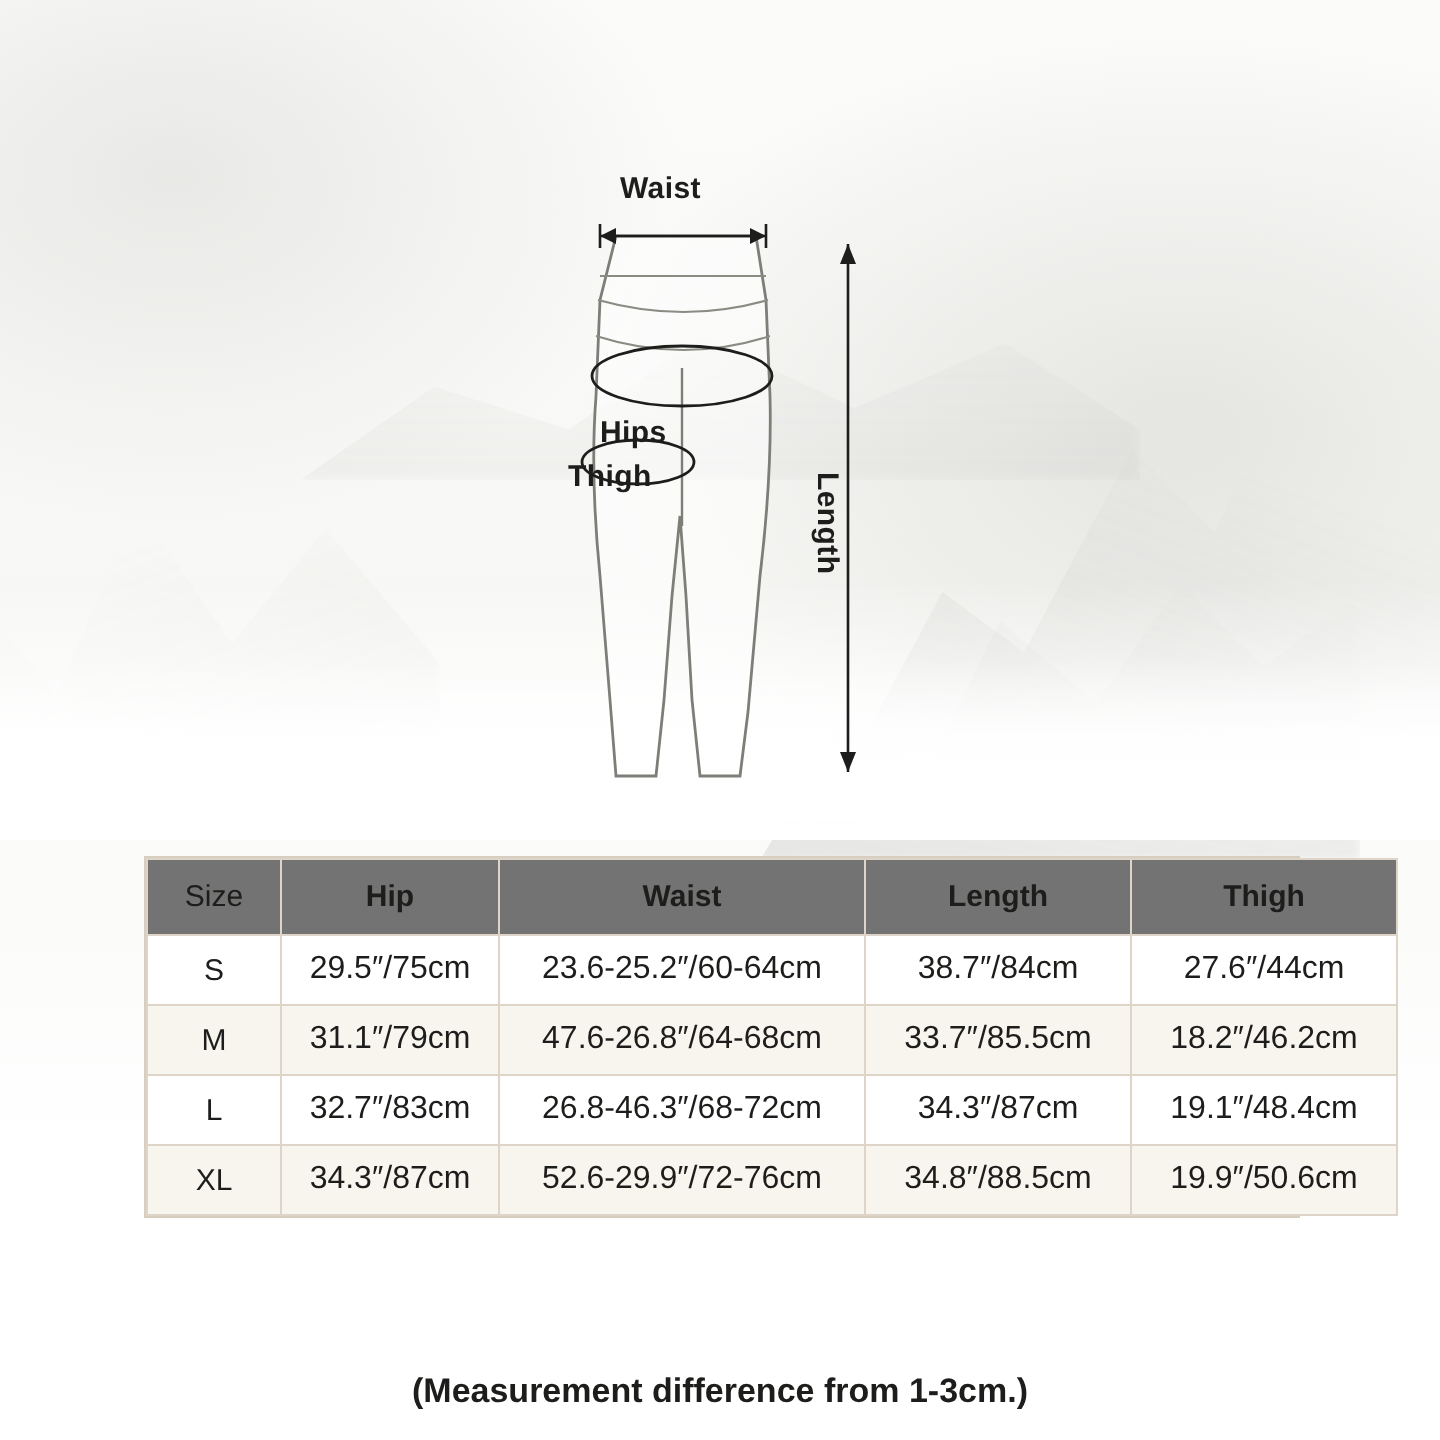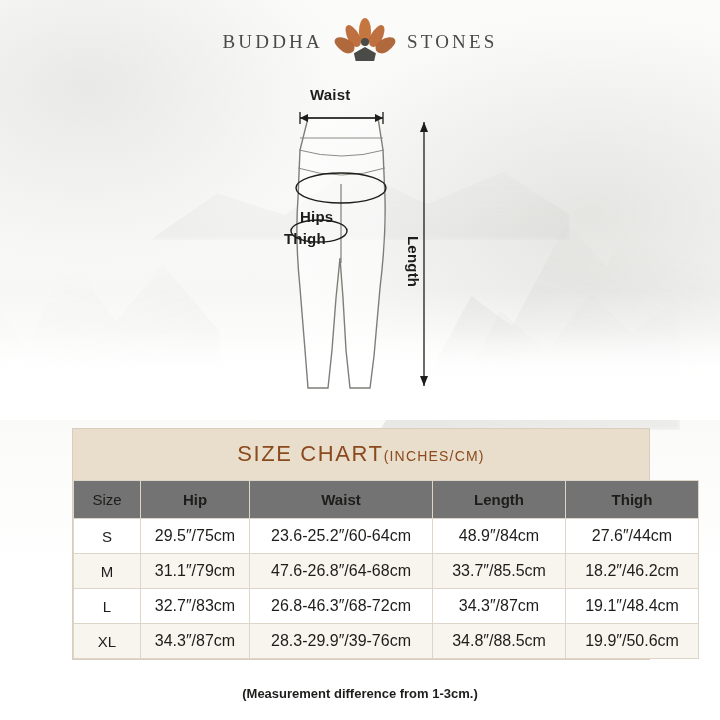--- a/index.html
+++ b/index.html
@@ -209,21 +209,21 @@
   tbody tr:nth-child(even) td { background: #f8f4ee; }
   td.size-col, th.size-col { width: 54px; font-weight: 400; }
   tbody td.size-col { font-size: 15px; }
   td.val { text-align: center; }
   .footnote {
     position: absolute;
     left: 0;
     top: 686px;
     width: 720px;
     text-align: center;
-    font-size: 13px;
+    font-size: 17px;
     font-weight: 700;
     color: #1d1d1b;
     font-family: "Liberation Sans", sans-serif;
   }
   .col-hip { width: 96px; }
   .col-waist { width: 170px; }
   .col-length { width: 120px; }
   .col-thigh { width: 120px; }
 </style>
 </head>
@@ -232,35 +232,20 @@
 <div id="page">
 
   <div class="bg-wash"></div>
   <div class="mountain mt-far"></div>
   <div class="mountain mt-right"></div>
   <div class="mountain mt-right2"></div>
   <div class="mountain mt-left"></div>
   <div class="mist mist-a"></div>
   <div class="mist mist-b"></div>
 
-  <div class="brand">
-    <span class="brand-word">BUDDHA</span>
-    <span class="lotus">
-      <span class="petal p-l2"></span>
-      <span class="petal p-r2"></span>
-      <span class="petal p-l1"></span>
-      <span class="petal p-r1"></span>
-      <span class="petal p-c"></span>
-      <span class="figure">
-        <span class="fig-head"></span>
-        <span class="fig-body"></span>
-      </span>
-    </span>
-    <span class="brand-word">STONES</span>
-  </div>
 
   <div class="diagram">
     <svg width="230" height="320" viewBox="0 0 230 320">
 
       <path d="M58 30 L128 30 L133 62 L135 110 Q136 150 130 200 L124 268 L120 300 L100 300 L96 262 L93 210 L90 170 L86 210 L82 262 L78 300 L58 300 L55 262 L50 200 Q45 150 48 110 L50 62 Z" fill="#ffffff" fill-opacity="0.55" stroke="#7e7e78" stroke-width="1.4"></path>
 
       <path d="M50 50 L133 50" stroke="#8b8b84" stroke-width="1" fill="none"></path>
       <path d="M49 62 Q92 74 134 62" stroke="#8b8b84" stroke-width="1" fill="none"></path>
       <path d="M48 80 Q92 94 135 80" stroke="#8b8b84" stroke-width="1" fill="none"></path>
 
@@ -278,59 +263,56 @@
       <path d="M174 34 L170 44 L178 44 Z" fill="#1d1d1b"></path>
       <path d="M174 298 L170 288 L178 288 Z" fill="#1d1d1b"></path>
     </svg>
     <span class="label lbl-waist">Waist</span>
     <span class="label lbl-hips">Hips</span>
     <span class="label lbl-thigh">Thigh</span>
     <span class="label lbl-length">Length</span>
   </div>
 
   <div class="chart">
-    <div class="chart-title">
-      <span>SIZE CHART</span><span class="unit">(INCHES/CM)</span>
-    </div>
     <table>
       <thead>
         <tr>
           <th class="size-col">Size</th>
           <th class="col-hip">Hip</th>
           <th class="col-waist">Waist</th>
           <th class="col-length">Length</th>
           <th class="col-thigh">Thigh</th>
         </tr>
       </thead>
       <tbody>
         <tr>
           <td class="size-col">S</td>
           <td class="val">29.5″/75cm</td>
           <td class="val">23.6-25.2″/60-64cm</td>
-          <td class="val">48.9″/84cm</td>
+          <td class="val">38.7″/84cm</td>
           <td class="val">27.6″/44cm</td>
         </tr>
         <tr>
           <td class="size-col">M</td>
           <td class="val">31.1″/79cm</td>
           <td class="val">47.6-26.8″/64-68cm</td>
           <td class="val">33.7″/85.5cm</td>
           <td class="val">18.2″/46.2cm</td>
         </tr>
         <tr>
           <td class="size-col">L</td>
           <td class="val">32.7″/83cm</td>
           <td class="val">26.8-46.3″/68-72cm</td>
           <td class="val">34.3″/87cm</td>
           <td class="val">19.1″/48.4cm</td>
         </tr>
         <tr>
           <td class="size-col">XL</td>
           <td class="val">34.3″/87cm</td>
-          <td class="val">28.3-29.9″/39-76cm</td>
+          <td class="val">52.6-29.9″/72-76cm</td>
           <td class="val">34.8″/88.5cm</td>
           <td class="val">19.9″/50.6cm</td>
         </tr>
       </tbody>
     </table>
   </div>
 
   <div class="footnote">(Measurement difference from 1-3cm.)</div>
 
 </div>

